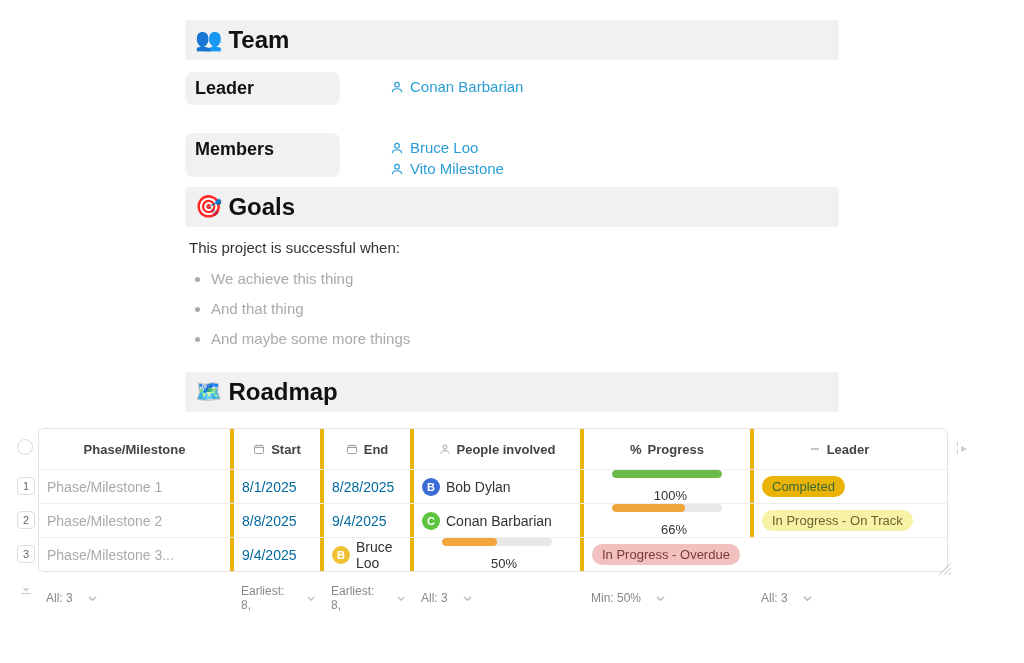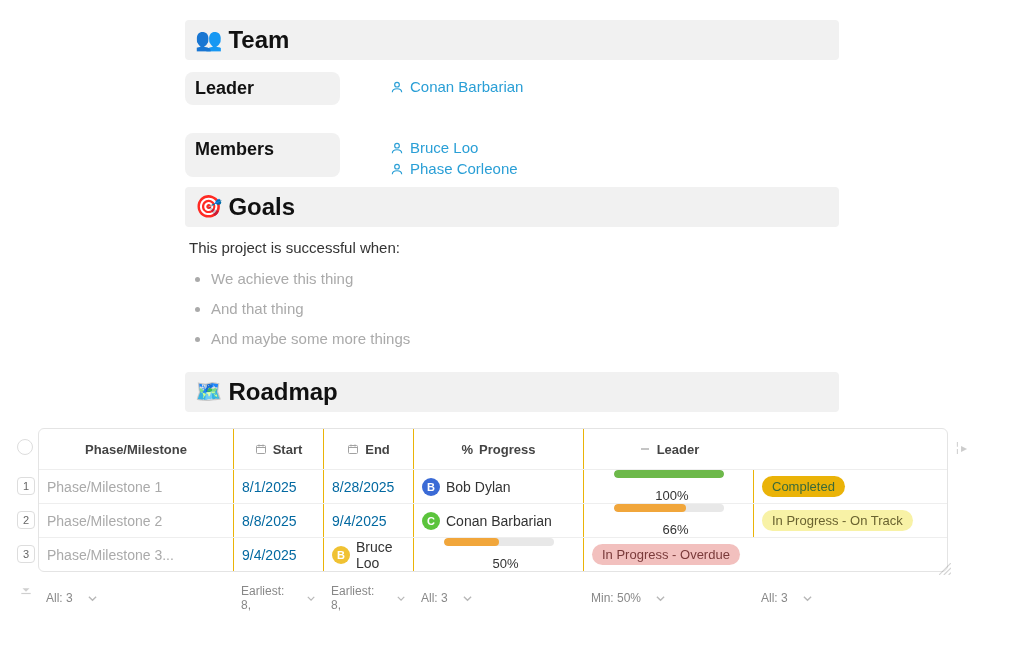--- a/index.html
+++ b/index.html
@@ -70,21 +70,21 @@
     width: 910px;
     position: relative;
   }
   .thead, .tr {
     display: grid;
     grid-template-columns: 195px 90px 90px 170px 170px 170px;
     align-items: center;
   }
   .thead { height: 40px; font-size: 13px; color: #444; font-weight: 600; }
   .thead > div, .tr > div {
-    border-right: 1px solid #eab308;
+    border-right: 4px solid #eab308;
     height: 100%;
     display: flex;
     align-items: center;
     padding: 0 8px;
   }
   .thead > div { justify-content: center; gap: 6px; }
   .thead > div:last-child, .tr > div:last-child { border-right: none; }
   .thead .hicon { width: 12px; height: 12px; opacity: .6; }
   .tr { height: 34px; border-top: 1px solid #eee; font-size: 14px; }
   .tr .phase { color: #aaa; }
@@ -196,21 +196,21 @@
             <circle cx="12" cy="8" r="4"></circle>
             <path d="M4 21c0-4 4-6 8-6s8 2 8 6"></path>
           </svg>
         <span>Bruce Loo</span>
       </span>
       <span class="person-link">
         <svg viewBox="0 0 24 24" fill="none" stroke="#2a9fd6" stroke-width="2">
             <circle cx="12" cy="8" r="4"></circle>
             <path d="M4 21c0-4 4-6 8-6s8 2 8 6"></path>
           </svg>
-        <span>Phase Corleone</span>
+        <span>Vito Milestone</span>
       </span>
     </div>
   </div>
 
   <div class="section-header">
     <span class="emoji">🎯</span>
     <span class="title">Goals</span>
   </div>
 
   <div class="goals-intro">This project is successful when:</div>
@@ -252,20 +252,27 @@
       <span>Start</span>
     </div>
     <div>
       <svg class="hicon" viewBox="0 0 24 24" fill="none" stroke="#666" stroke-width="2">
           <rect x="3" y="5" width="18" height="16" rx="2"></rect>
           <path d="M3 9h18M8 3v4M16 3v4"></path>
         </svg>
       <span>End</span>
     </div>
     <div>
+      <svg class="hicon" viewBox="0 0 24 24" fill="none" stroke="#666" stroke-width="2">
+          <circle cx="12" cy="8" r="4"></circle>
+          <path d="M4 21c0-4 4-6 8-6s8 2 8 6"></path>
+        </svg>
+      <span>People involved</span>
+    </div>
+    <div>
       <span>%</span>
       <span>Progress</span>
     </div>
     <div>
       <svg class="hicon" viewBox="0 0 24 24" fill="none" stroke="#666" stroke-width="2.5">
           <path d="M4 12h16"></path>
         </svg>
       <span>Leader</span>
     </div>
   </div>

